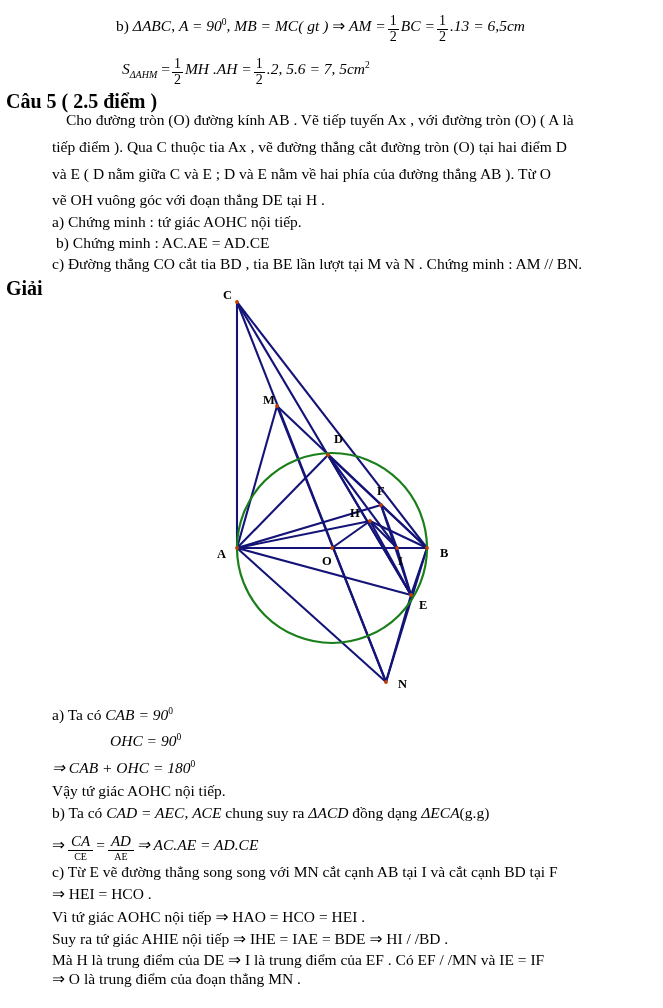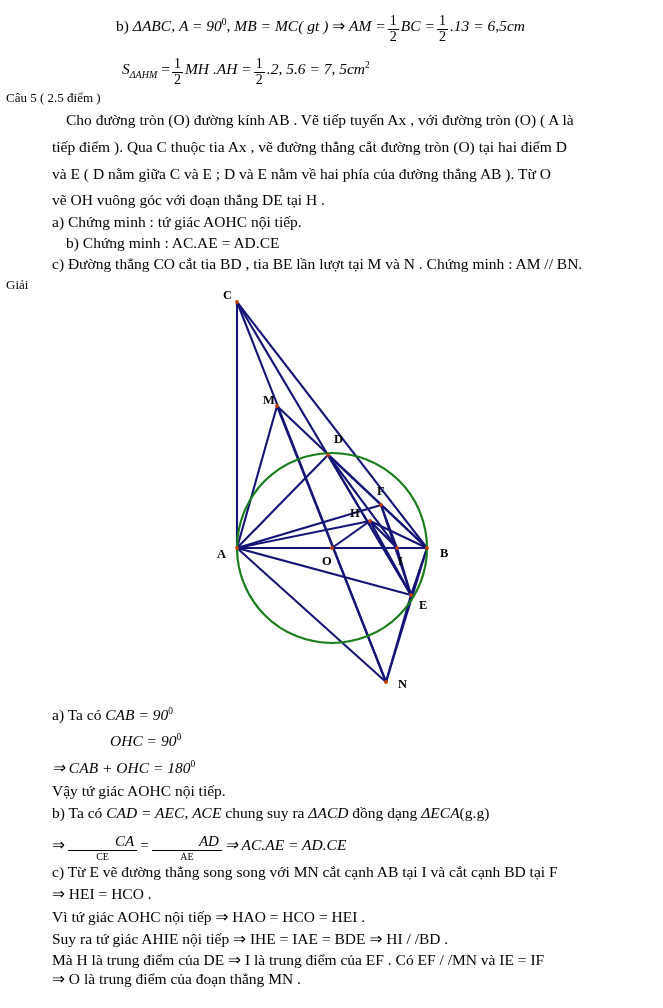--- a/index.html
+++ b/index.html
@@ -18,24 +18,24 @@
   
   .mi{font-style:italic;font-family:"Liberation Serif",serif;}
   .sup{font-size:9.5px;vertical-align:super;font-style:normal;}
   .subm{font-size:10px;vertical-align:sub;font-style:italic;}
 
   .frac{display:inline-block;vertical-align:-0.62em;text-align:center;margin:0 2px;}
   .frac .num{display:block;font-size:14px;line-height:1.05;padding:0 2px;}
   .frac .den{display:block;font-size:14px;line-height:1.05;border-top:1.2px solid #000;padding:0 2px;}
 
   .fracb{display:inline-block;vertical-align:-0.62em;text-align:center;margin:0 3px;}
-  .fracb .num{display:block;font-size:15px;line-height:1.1;padding:0 3px;font-style:italic;margin-left:44px;}
+  .fracb .num{display:block;font-size:15px;line-height:1.1;padding:0 3px;font-style:italic;}
   .fracb .den{display:block;font-size:10px;line-height:1.1;border-top:1.2px solid #000;padding:0 3px;}
 
-  .heading{position:absolute;font-weight:normal;font-size:13px;}
+  .heading{position:absolute;font-weight:bold;font-size:20px;}
 
   .fig{position:absolute;left:0;top:285px;width:663px;height:415px;}
   .fig svg{display:block;}
   .ptlabel{font-family:"Liberation Serif",serif;font-weight:bold;font-size:12.5px;fill:#000;}
 </style>
 </head>
 <body>
 
 <div class="page">
 
@@ -53,21 +53,21 @@
   </div>
 
   <div class="heading" style="left:6px;top:90px;">Câu 5 ( 2.5 điểm )</div>
 
   <div class="line" style="left:66px;top:112px;">Cho đường tròn (O) đường kính AB . Vẽ tiếp tuyến Ax , với đường tròn (O) ( A là</div>
   <div class="line" style="left:52px;top:139px;">tiếp điểm ). Qua C thuộc tia Ax , vẽ đường thẳng cắt đường tròn (O) tại hai điểm D</div>
   <div class="line" style="left:52px;top:166px;">và E ( D nằm giữa C và E ; D và E nằm về hai phía của đường thẳng AB ). Từ O</div>
   <div class="line" style="left:52px;top:214px;">a) Chứng minh : tứ giác AOHC nội tiếp.</div>
 
   <div class="line" style="left:52px;top:192px;">vẽ OH vuông góc với đoạn thẳng DE tại H .</div>
-  <div class="line" style="left:66px;top:235px;text-align:center;">b) Chứng minh : AC.AE = AD.CE</div>
+  <div class="line" style="left:56px;top:235px;text-align:center;">b) Chứng minh : AC.AE = AD.CE</div>
   <div class="line" style="left:52px;top:256px;">c) Đường thẳng CO cắt tia BD , tia BE lần lượt tại M và N . Chứng minh : AM // BN.</div>
 
   <div class="heading" style="left:6px;top:277px;">Giải</div>
 
   <div class="fig">
     <svg id="geo-svg" width="663" height="415" viewBox="0 0 663 415" xmlns="http://www.w3.org/2000/svg">
       <g id="seg-layer">
           <line x1="237" y1="17" x2="237" y2="263" stroke="#141478" stroke-width="2.1"></line>
           <line x1="237" y1="17" x2="411" y2="310" stroke="#141478" stroke-width="2.1"></line>
           <line x1="237" y1="17" x2="386" y2="397" stroke="#141478" stroke-width="2.1"></line>

